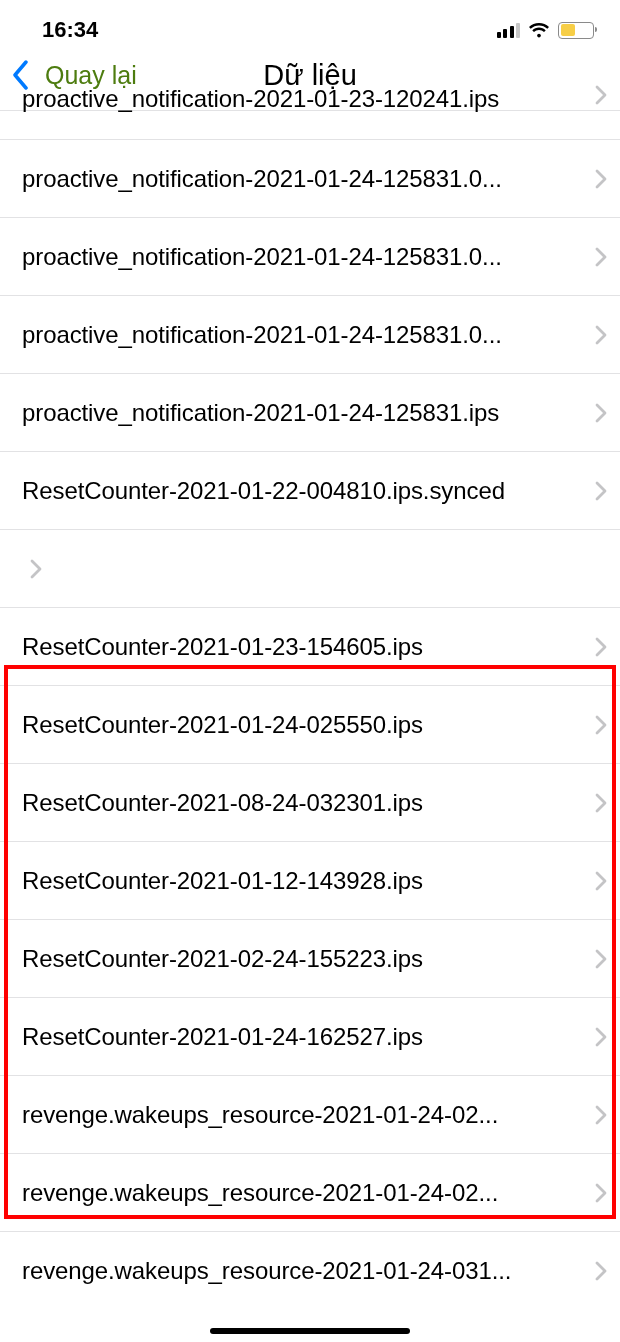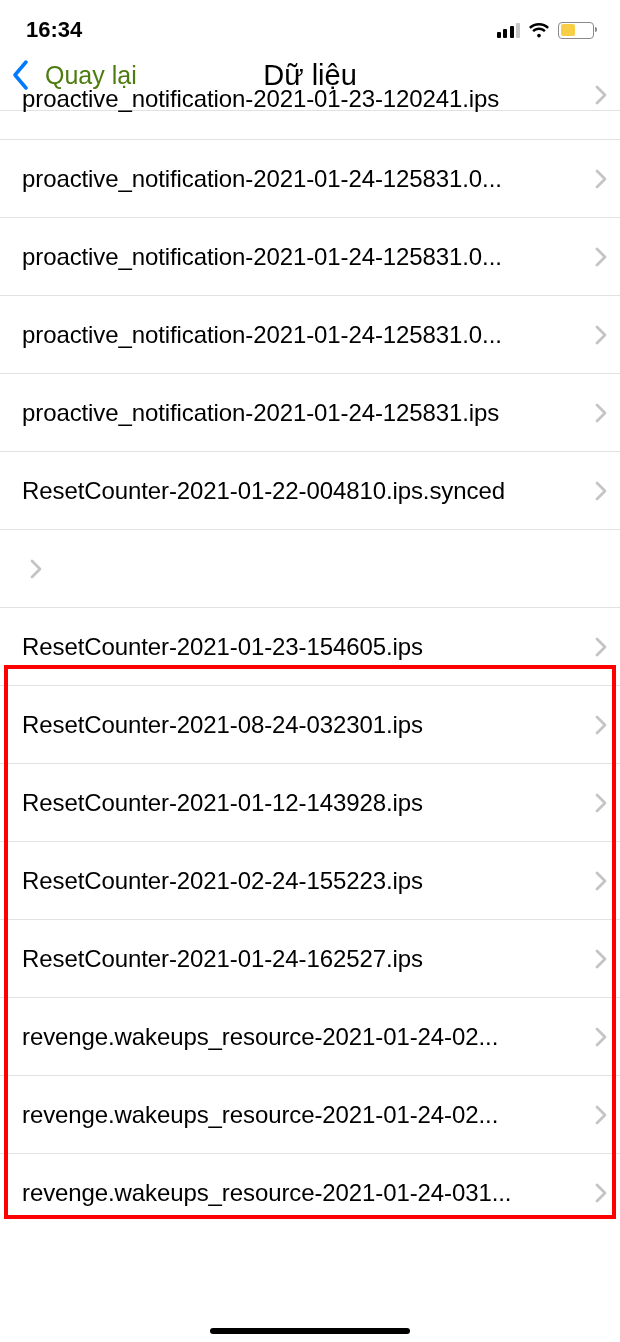--- a/index.html
+++ b/index.html
@@ -10,20 +10,21 @@
       background: #fff;
       position: relative;
       overflow: hidden;
     }
     .status-bar {
       display: flex;
       justify-content: space-between;
       align-items: center;
       padding: 12px 26px 6px 26px;
       height: 54px;
+      margin-left: 16px;
     }
     .status-time {
       font-size: 22px;
       font-weight: 600;
       color: #000;
     }
     .status-icons {
       display: flex;
       align-items: center;
       gap: 7px;
@@ -239,20 +240,28 @@
   </div>
   <div class="row">
     <span class="row-label">ResetCounter-2021-01-23-154605.ips</span>
     <span class="chevron">
         <svg viewBox="0 0 12 20">
           <path d="M2 2l8 8-8 8" stroke="#c4c4c6" stroke-width="2.8" fill="none" stroke-linecap="round" stroke-linejoin="round"></path>
         </svg>
       </span>
   </div>
   <div class="row">
+    <span class="row-label">ResetCounter-2021-01-24-025550.ips</span>
+    <span class="chevron">
+        <svg viewBox="0 0 12 20">
+          <path d="M2 2l8 8-8 8" stroke="#c4c4c6" stroke-width="2.8" fill="none" stroke-linecap="round" stroke-linejoin="round"></path>
+        </svg>
+      </span>
+  </div>
+  <div class="row">
     <span class="row-label">ResetCounter-2021-08-24-032301.ips</span>
     <span class="chevron">
         <svg viewBox="0 0 12 20">
           <path d="M2 2l8 8-8 8" stroke="#c4c4c6" stroke-width="2.8" fill="none" stroke-linecap="round" stroke-linejoin="round"></path>
         </svg>
       </span>
   </div>
   <div class="row">
     <span class="row-label">ResetCounter-2021-01-12-143928.ips</span>
     <span class="chevron">

